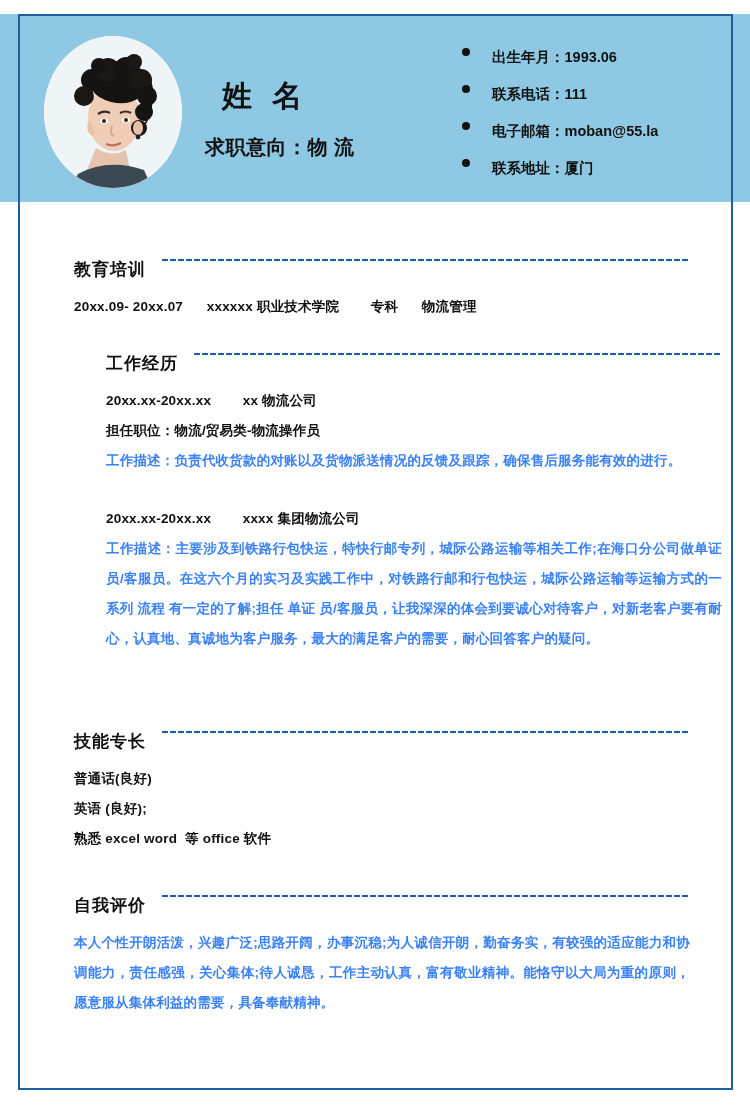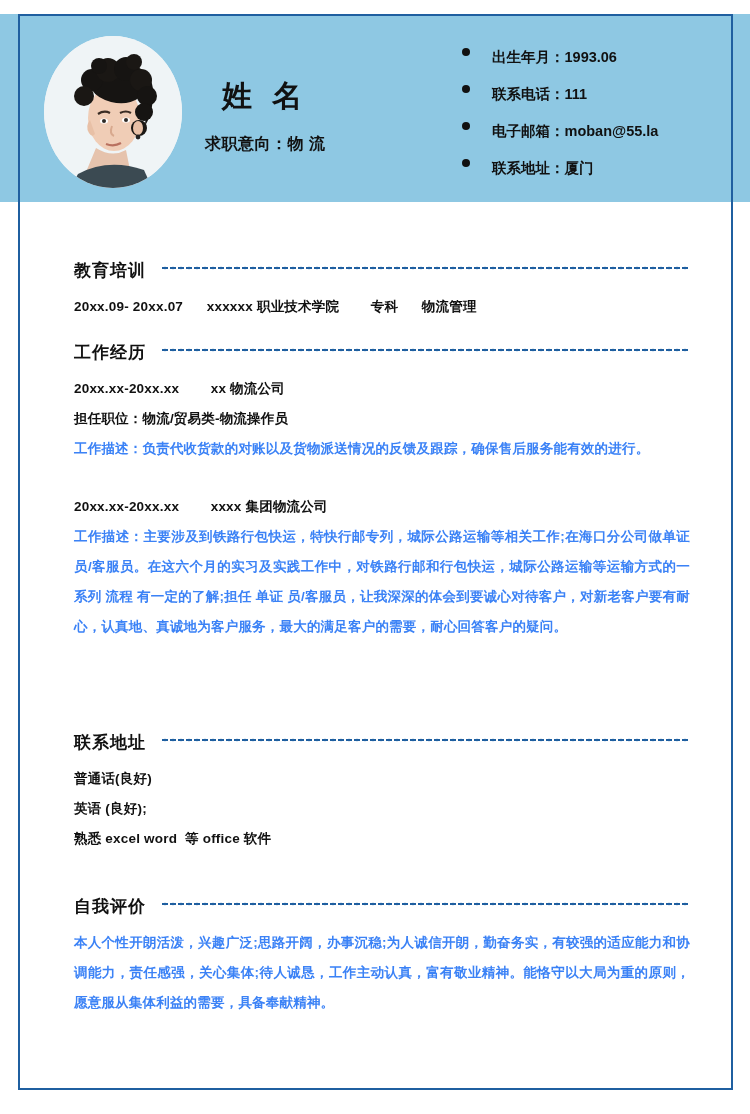--- a/index.html
+++ b/index.html
@@ -77,21 +77,21 @@
     font-size: 30px;
     font-weight: bold;
     color: #111111;
     letter-spacing: 6px;
     line-height: 1.1;
     margin: 17px;
     white-space: pre;
   }
   .objective {
     margin-top: 22px;
-    font-size: 16px;
+    font-size: 20px;
     font-weight: bold;
     color: #111111;
     letter-spacing: 0.5px;
     white-space: pre;
   }
 
   .contact {
     position: absolute;
     left: 462px;
     top: 34px;
@@ -126,21 +126,21 @@
   }
 
   .section {
     position: absolute;
     left: 74px;
     width: 616px;
   }
 
   .section-head {
     display: flex;
-    align-items: center;
+    align-items: flex-start;
     height: 24px;
     margin-bottom: 10px;
     gap: 7px;
   }
   .section-title {
     font-size: 17px;
     font-weight: bold;
     color: #111111;
     letter-spacing: 1px;
     white-space: pre;
@@ -251,21 +251,21 @@
   <div class="body-area">
 
     <div class="section" style="top:56px;">
       <div class="section-head">
         <span class="section-title">教育培训</span>
         <span class="dotline"></span>
       </div>
       <div class="line">20xx.09- 20xx.07      xxxxxx 职业技术学院        专科      物流管理</div>
     </div>
 
-    <div class="section" style="top:138px;">
+    <div class="section" style="top:150px;margin-left:32px;">
       <div class="section-head">
         <span class="section-title">工作经历</span>
         <span class="dotline"></span>
       </div>
 
       <div class="job">
         <div class="line">20xx.xx-20xx.xx        xx 物流公司</div>
         <div class="line">担任职位：物流/贸易类-物流操作员</div>
         <div class="para">工作描述：负责代收货款的对账以及货物派送情况的反馈及跟踪，确保售后服务能有效的进行。</div>
       </div>
@@ -273,21 +273,21 @@
       <div class="spacer-job"></div>
 
       <div class="job">
         <div class="line">20xx.xx-20xx.xx        xxxx 集团物流公司</div>
         <div class="para">工作描述：主要涉及到铁路行包快运，特快行邮专列，城际公路运输等相关工作;在海口分公司做单证员/客服员。在这六个月的实习及实践工作中，对铁路行邮和行包快运，城际公路运输等运输方式的一系列 流程 有一定的了解;担任 单证 员/客服员，让我深深的体会到要诚心对待客户，对新老客户要有耐心，认真地、真诚地为客户服务，最大的满足客户的需要，耐心回答客户的疑问。</div>
       </div>
     </div>
 
     <div class="section" style="top:528px;">
       <div class="section-head">
-        <span class="section-title">联系地址</span>
+        <span class="section-title">技能专长</span>
         <span class="dotline"></span>
       </div>
       <div class="line">普通话(良好)</div>
       <div class="line">英语 (良好);</div>
       <div class="line">熟悉 excel word  等 office 软件</div>
     </div>
 
     <div class="section" style="top:692px;">
       <div class="section-head">
         <span class="section-title">自我评价</span>

